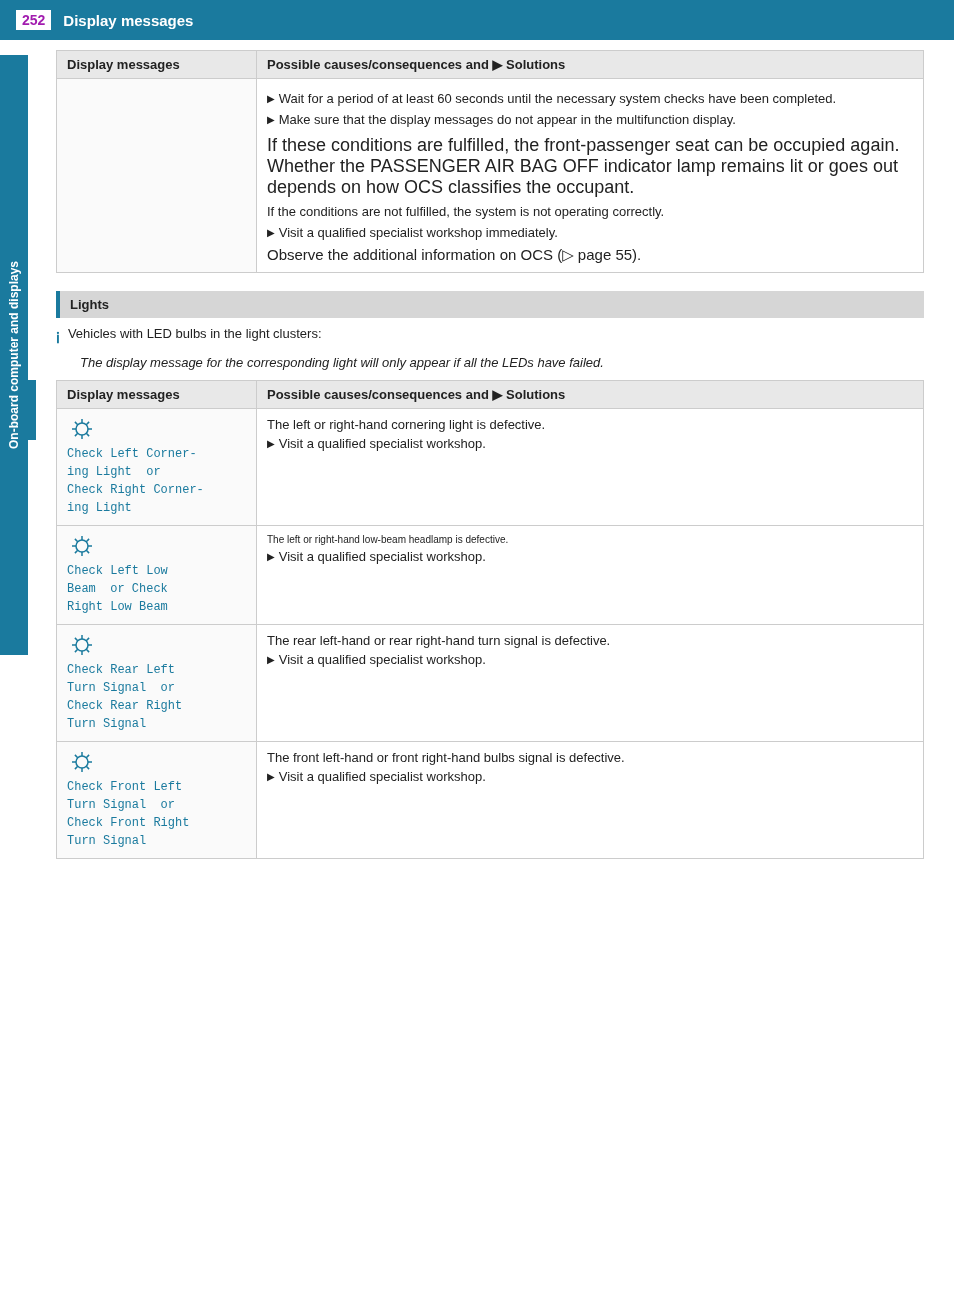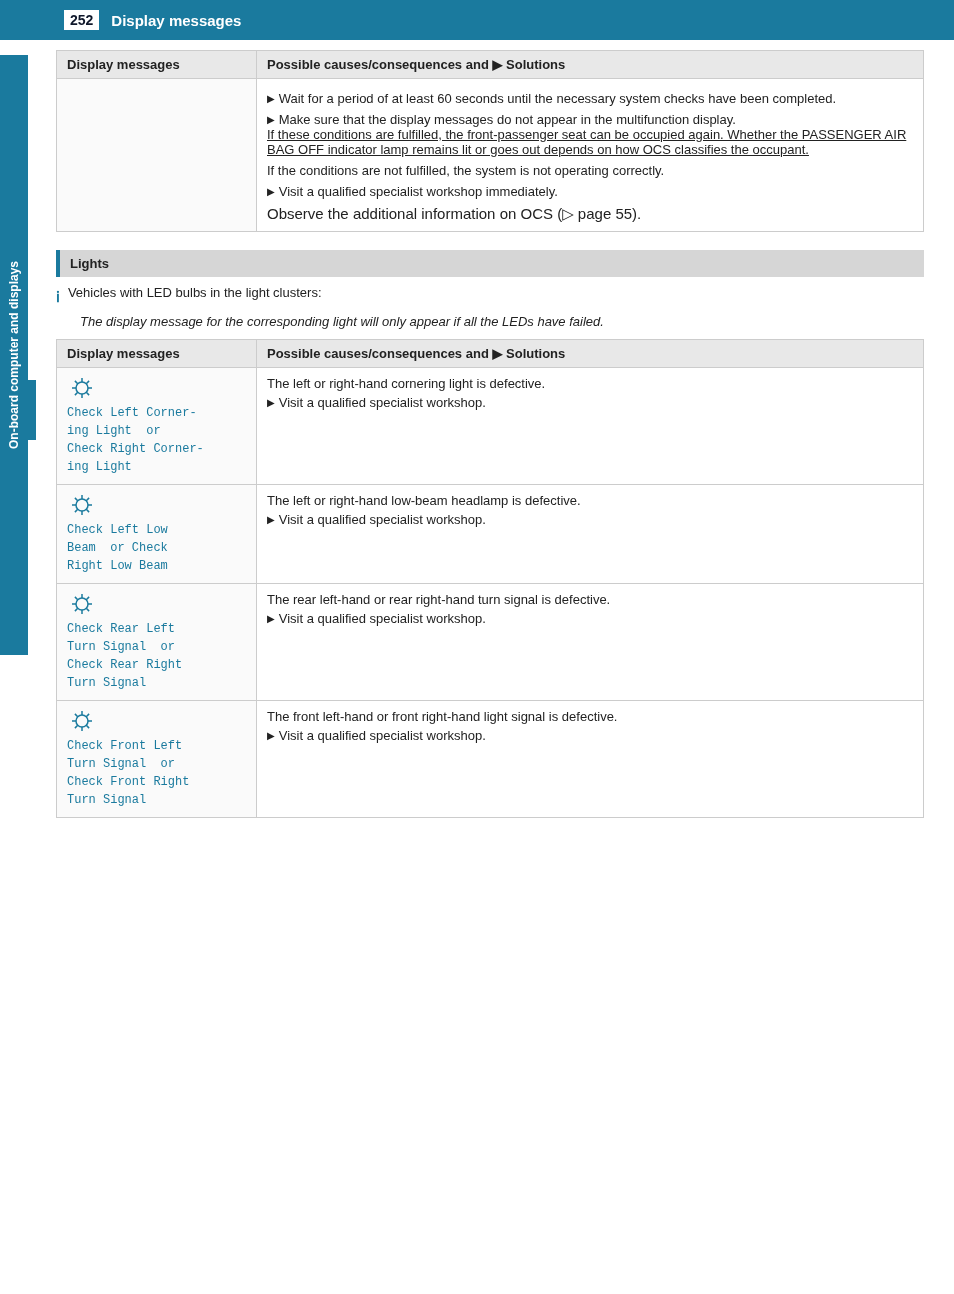--- a/index.html
+++ b/index.html
@@ -18,26 +18,25 @@
       background: #1a7a9e;
       color: #fff;
       font-size: 15px;
       font-weight: bold;
       padding: 10px 16px;
       display: flex;
       align-items: center;
     }
     .header-page-num {
       background: #fff;
-      color: #0f172a;
+      color: #a21caf;
       font-weight: bold;
       padding: 2px 6px;
       margin-right: 12px;
       font-size: 14px;
-      margin-left: 48px;
     }
 
     
     .side-label {
       position: absolute;
       left: 0;
       top: 55px;
       width: 28px;
       height: 600px;
       background: #1a7a9e;
@@ -175,21 +174,21 @@
     <tbody>
       <tr>
         <td class="td-left"></td>
         <td>
           <div class="arrow-bullet">
             <span>Wait for a period of at least 60 seconds until the necessary system checks have been completed.</span>
           </div>
           <div class="arrow-bullet" style="margin-top:6px;">
             <span>Make sure that the display messages do not appear in the multifunction display.</span>
           </div>
-          <p style="font-size:13px;text-decoration:underline;">If these conditions are fulfilled, the front-passenger seat can be occupied again. Whether the PASSENGER AIR BAG OFF indicator lamp remains lit or goes out depends on how OCS classifies the occupant.</p>
+          <p style="margin-top:8px; font-size:18px;">If these conditions are fulfilled, the front-passenger seat can be occupied again. Whether the PASSENGER AIR BAG OFF indicator lamp remains lit or goes out depends on how OCS classifies the occupant.</p>
           <p style="margin-top:6px; font-size:13px;">If the conditions are not fulfilled, the system is not operating correctly.</p>
           <div class="arrow-bullet" style="margin-top:6px;">
             <span>Visit a qualified specialist workshop immediately.</span>
           </div>
           <p style="margin-top:6px; font-size:15px;">Observe the additional information on OCS (▷ page 55).</p>
         </td>
       </tr>
     </tbody>
   </table>
 
@@ -245,21 +244,21 @@
               <line x1="7.9" y1="4.9" x2="10.7" y2="7.7" stroke="#1a7a9e" stroke-width="1.5"></line>
               <line x1="19.3" y1="16.3" x2="22.1" y2="19.1" stroke="#1a7a9e" stroke-width="1.5"></line>
               <line x1="22.1" y1="4.9" x2="19.3" y2="7.7" stroke="#1a7a9e" stroke-width="1.5"></line>
               <line x1="7.9" y1="19.1" x2="10.7" y2="16.3" stroke="#1a7a9e" stroke-width="1.5"></line>
             </svg>
             <div class="mono" style="white-space: pre;">Check Left Low
 Beam  or Check
 Right Low Beam</div>
           </td>
           <td>
-            <p style="font-size: 13px; margin-bottom: 4px;">The left or right-hand low-beam headlamp is defective.</p>
+            <p style="font-size: 10px; margin-bottom: 4px;">The left or right-hand low-beam headlamp is defective.</p>
             <div class="arrow-bullet">
               <span>Visit a qualified specialist workshop.</span>
             </div>
           </td>
         </tr>
         <tr>
           <td class="td-left">
             <svg width="30" height="24" viewBox="0 0 30 24" style="display: block; margin-bottom: 4px;">
               <circle cx="15" cy="12" r="6" fill="none" stroke="#1a7a9e" stroke-width="1.5"></circle>
               <line x1="15" y1="2" x2="15" y2="6" stroke="#1a7a9e" stroke-width="1.5"></line>
@@ -295,21 +294,21 @@
               <line x1="19.3" y1="16.3" x2="22.1" y2="19.1" stroke="#1a7a9e" stroke-width="1.5"></line>
               <line x1="22.1" y1="4.9" x2="19.3" y2="7.7" stroke="#1a7a9e" stroke-width="1.5"></line>
               <line x1="7.9" y1="19.1" x2="10.7" y2="16.3" stroke="#1a7a9e" stroke-width="1.5"></line>
             </svg>
             <div class="mono" style="white-space: pre;">Check Front Left
 Turn Signal  or
 Check Front Right
 Turn Signal</div>
           </td>
           <td>
-            <p style="font-size: 13px; margin-bottom: 4px;">The front left-hand or front right-hand light signal is defective.</p>
+            <p style="font-size: 13px; margin-bottom: 4px;">The front left-hand or front right-hand bulbs signal is defective.</p>
             <div class="arrow-bullet">
               <span>Visit a qualified specialist workshop.</span>
             </div>
           </td>
         </tr>
       </tbody>
   </table>
 
 </div>
 

